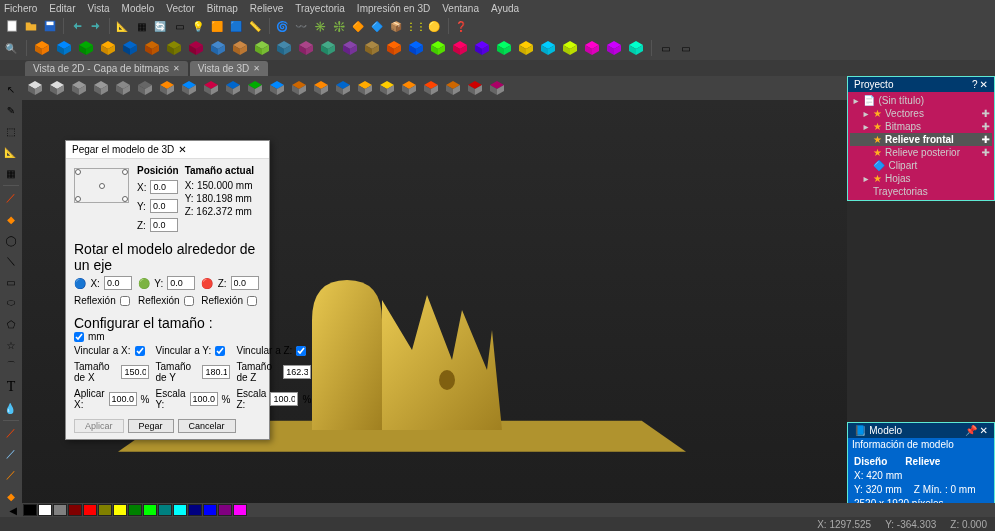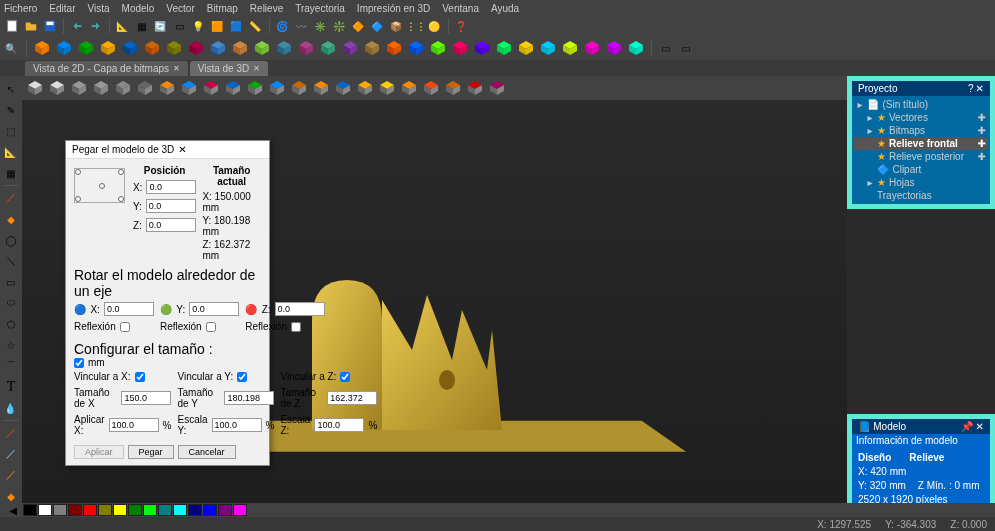--- a/index.html
+++ b/index.html
@@ -18,39 +18,39 @@
 .tab .x{font-size:8px;cursor:pointer}
 .main-area{display:flex;height:440px}
 .left-tools{width:22px;background:#424242;display:flex;flex-direction:column;align-items:center;padding-top:4px;gap:3px}
 .lt-icon{width:18px;height:18px;cursor:pointer;display:flex;align-items:center;justify-content:center}
 .viewport{flex:1;background:#353535;position:relative}
 .vp-toolbar{height:24px;background:#424242;display:flex;align-items:center;padding:2px 4px;gap:4px}
 .vp-canvas{position:absolute;top:24px;left:0;right:0;bottom:0;background:linear-gradient(180deg,#2a2a2a,#1e1e1e)}
 .ground{position:absolute;left:120px;top:290px;width:520px;height:90px;background:#c0a030;transform:perspective(500px) rotateX(70deg);opacity:.9}
 .model{position:absolute;left:260px;top:130px;width:250px;height:230px}
 .right-panels{width:148px;display:flex;flex-direction:column;gap:2px}
-.panel{background:#0369a1;border:5px solid #5eead4}
+.panel{background:#be185d;border:1px solid #5eead4}
 .panel-hdr{background:#003a6e;color:#fff;padding:2px 6px;display:flex;align-items:center;justify-content:space-between;font-size:10px}
 .panel-body{padding:2px;color:#ccc;font-size:9px}
 .tree-item{display:flex;align-items:center;gap:3px;padding:1px 2px;cursor:pointer}
 .tree-item.sel{color:#fff}
 .tree-item .exp{width:8px;text-align:center}
 .star{color:#ffb020}
 .info-lbl{background:#0066cc;color:#fff;padding:1px 4px}
 .info-body{padding:4px 6px;color:#fff;background:#0066cc;font-size:9px;line-height:1.4}
 .palette{position:absolute;bottom:14px;left:0;right:0;height:14px;background:#424242;display:flex;align-items:center;padding-left:4px;gap:1px}
 .swatch{width:14px;height:12px;cursor:pointer;border:1px solid #222}
 .statusbar{position:absolute;bottom:0;left:0;right:0;height:14px;background:#383838;color:#aaa;display:flex;align-items:center;justify-content:flex-end;padding-right:8px;gap:14px;font-size:9px}
 .dialog{position:absolute;left:65px;top:140px;width:205px;background:#f0f0f0;border:1px solid #888;box-shadow:2px 2px 6px rgba(0,0,0,.4);color:#000}
 .dlg-title{background:#fff;padding:3px 6px;display:flex;align-items:center;border-bottom:1px solid #ddd}
 .dlg-title .close{cursor:pointer;padding:0 4px}
 .dlg-body{padding:6px 8px;font-size:9px}
 .dlg-row{display:flex;align-items:center;gap:4px;margin-bottom:3px}
 .dlg-row label{flex-shrink:0}
-.dlg-row input[type=text]{width:50px;height:14px;border:1px solid #999;padding:0 2px;font-size:9px}
+.dlg-row input[type=text]{width:28px;height:14px;border:1px solid #999;padding:0 2px;font-size:9px}
 .dlg-row input[type=checkbox]{width:10px;height:10px}
 .dlg-btn{background:#e8e8e8;border:1px solid #999;padding:1px 10px;cursor:pointer;font-size:9px}
 .dlg-cols{display:flex;gap:6px}
 .dlg-col{display:flex;flex-direction:column;gap:2px;font-size:9px}
 .dlg-hdr{font-weight:bold;text-align:center;margin-bottom:2px}
 .dlg-sec{margin-top:6px;font-size:14px}
 .anchor-box{width:55px;height:35px;border:1px solid #aaa;position:relative;margin:3px 0}
 .anchor-box .pt{width:6px;height:6px;border:1px solid #666;border-radius:50%;position:absolute;background:#fff}
 .panel-icons{display:flex;gap:2px;align-items:center}
 </style>

